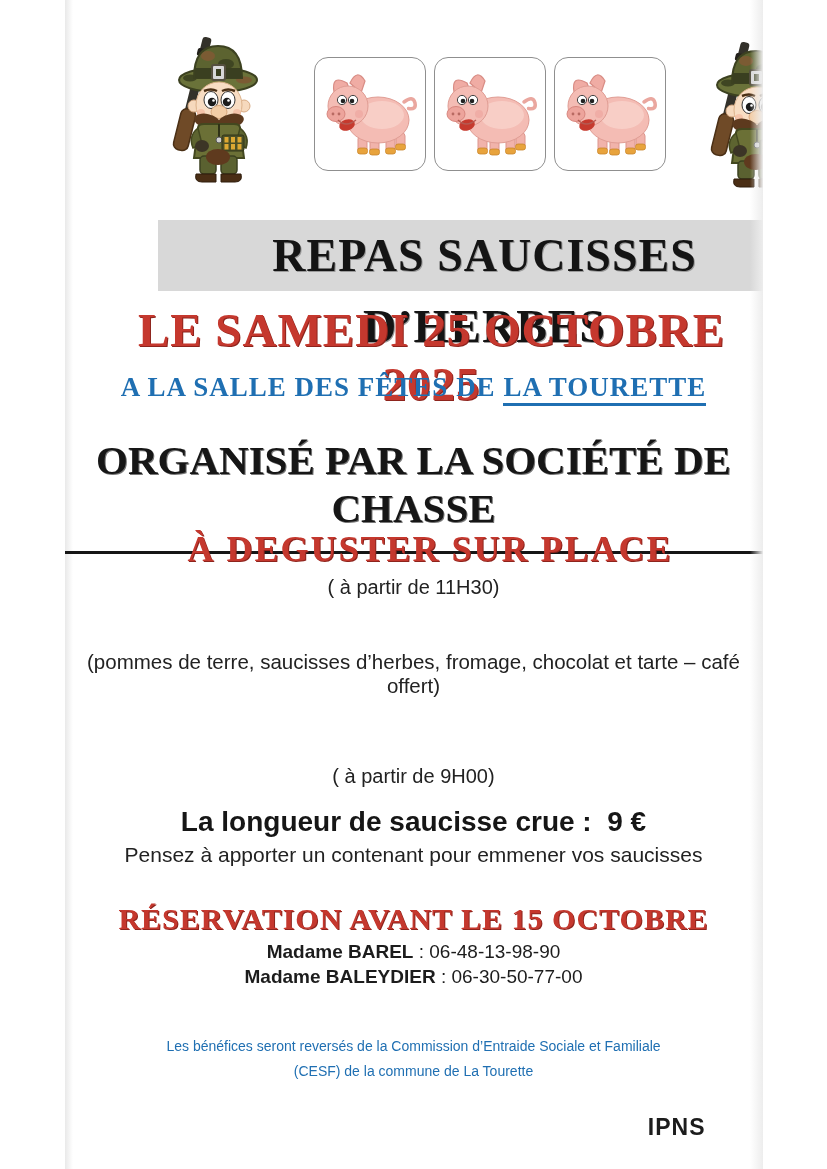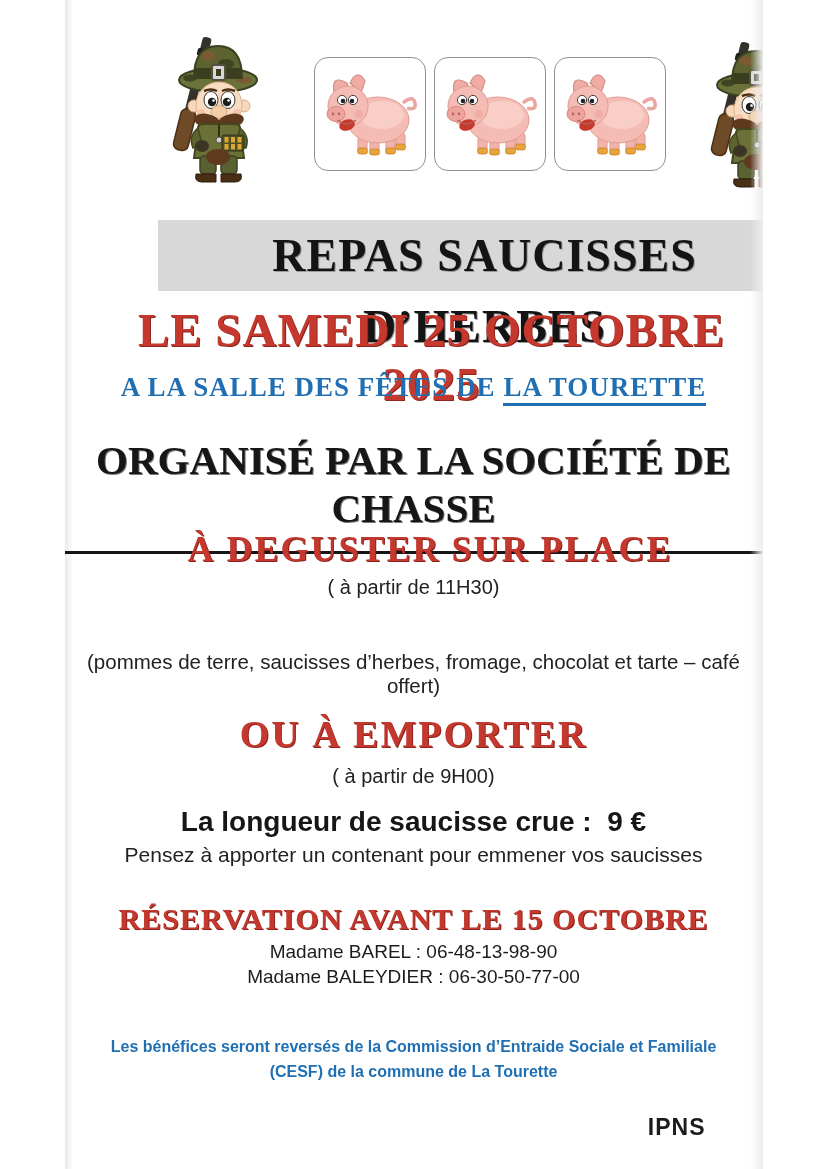--- a/index.html
+++ b/index.html
@@ -48,25 +48,25 @@
   .sp-offer { top:612px; font-size:29px; font-weight:700; color:#161616; }
   .sp-details { top:650px; font-size:20.5px; color:#222; }
 
   .emp-heading { top:712px; font-size:38px; letter-spacing:2px; color:#c5382e; text-shadow:1px 1px 0 #8e241d; }
   .emp-time { top:765px; font-size:20px; color:#222; }
   .emp-offer { top:806px; font-size:28px; font-weight:700; color:#161616; }
   .emp-note { top:843px; font-size:21px; color:#222; }
 
   .res-heading { top:902px; font-size:30px; letter-spacing:1px; color:#c5382e; text-shadow:1px 1px 0 #8e241d; }
   .contact-row { font-size:19px; color:#1c1c1c; }
-  .contact-row .cname { font-weight:400; }
+  .contact-row .cname { font-weight:700; }
   .contact-row-1 { top:941px; }
   .contact-row-2 { top:966px; }
 
-  .footer-block { top:1034px; font-size:16px; font-weight:700; color:#1f6fb2; line-height:25px; }
+  .footer-block { top:1034px; font-size:14px; font-weight:400; color:#1f6fb2; line-height:25px; }
   .ipns { top:1114px; right:57px; font-size:23px; font-weight:700; letter-spacing:1px; color:#1c1c1c; position:absolute; }
 
   .svg-defs { position:absolute; width:0; height:0; overflow:hidden; }
 </style>
 </head>
 <body>
 
 <svg class="svg-defs" xmlns="http://www.w3.org/2000/svg" aria-hidden="true">
   <symbol id="hunter" viewBox="0 0 112 158">
     <g transform="rotate(14 34 70)">
@@ -192,21 +192,20 @@
   </div>
 
   <div class="abs center deco organizer-line">
     <span class="u-full">ORGANISÉ PAR LA SOCIÉTÉ DE CHASSE</span>
   </div>
 
   <div class="abs center deco sp-heading">À DEGUSTER SUR PLACE</div>
   <div class="abs center sp-time pre">( à partir de 11H30)</div>
   <div class="abs center sp-details">(pommes de terre, saucisses d’herbes, fromage, chocolat et tarte – café offert)</div>
 
-  <div class="abs center deco emp-heading">OU À EMPORTER</div>
   <div class="abs center emp-time pre">( à partir de 9H00)</div>
   <div class="abs center emp-offer pre">La longueur de saucisse crue :  9 €</div>
   <div class="abs center emp-note">Pensez à apporter un contenant pour emmener vos saucisses</div>
 
   <div class="abs center deco res-heading">RÉSERVATION AVANT LE 15 OCTOBRE</div>
 
   <div class="abs center contact-row contact-row-1">
     <span class="cname">Madame BAREL</span><span class="pre"> : </span><span>06-48-13-98-90</span>
   </div>
   <div class="abs center contact-row contact-row-2">

